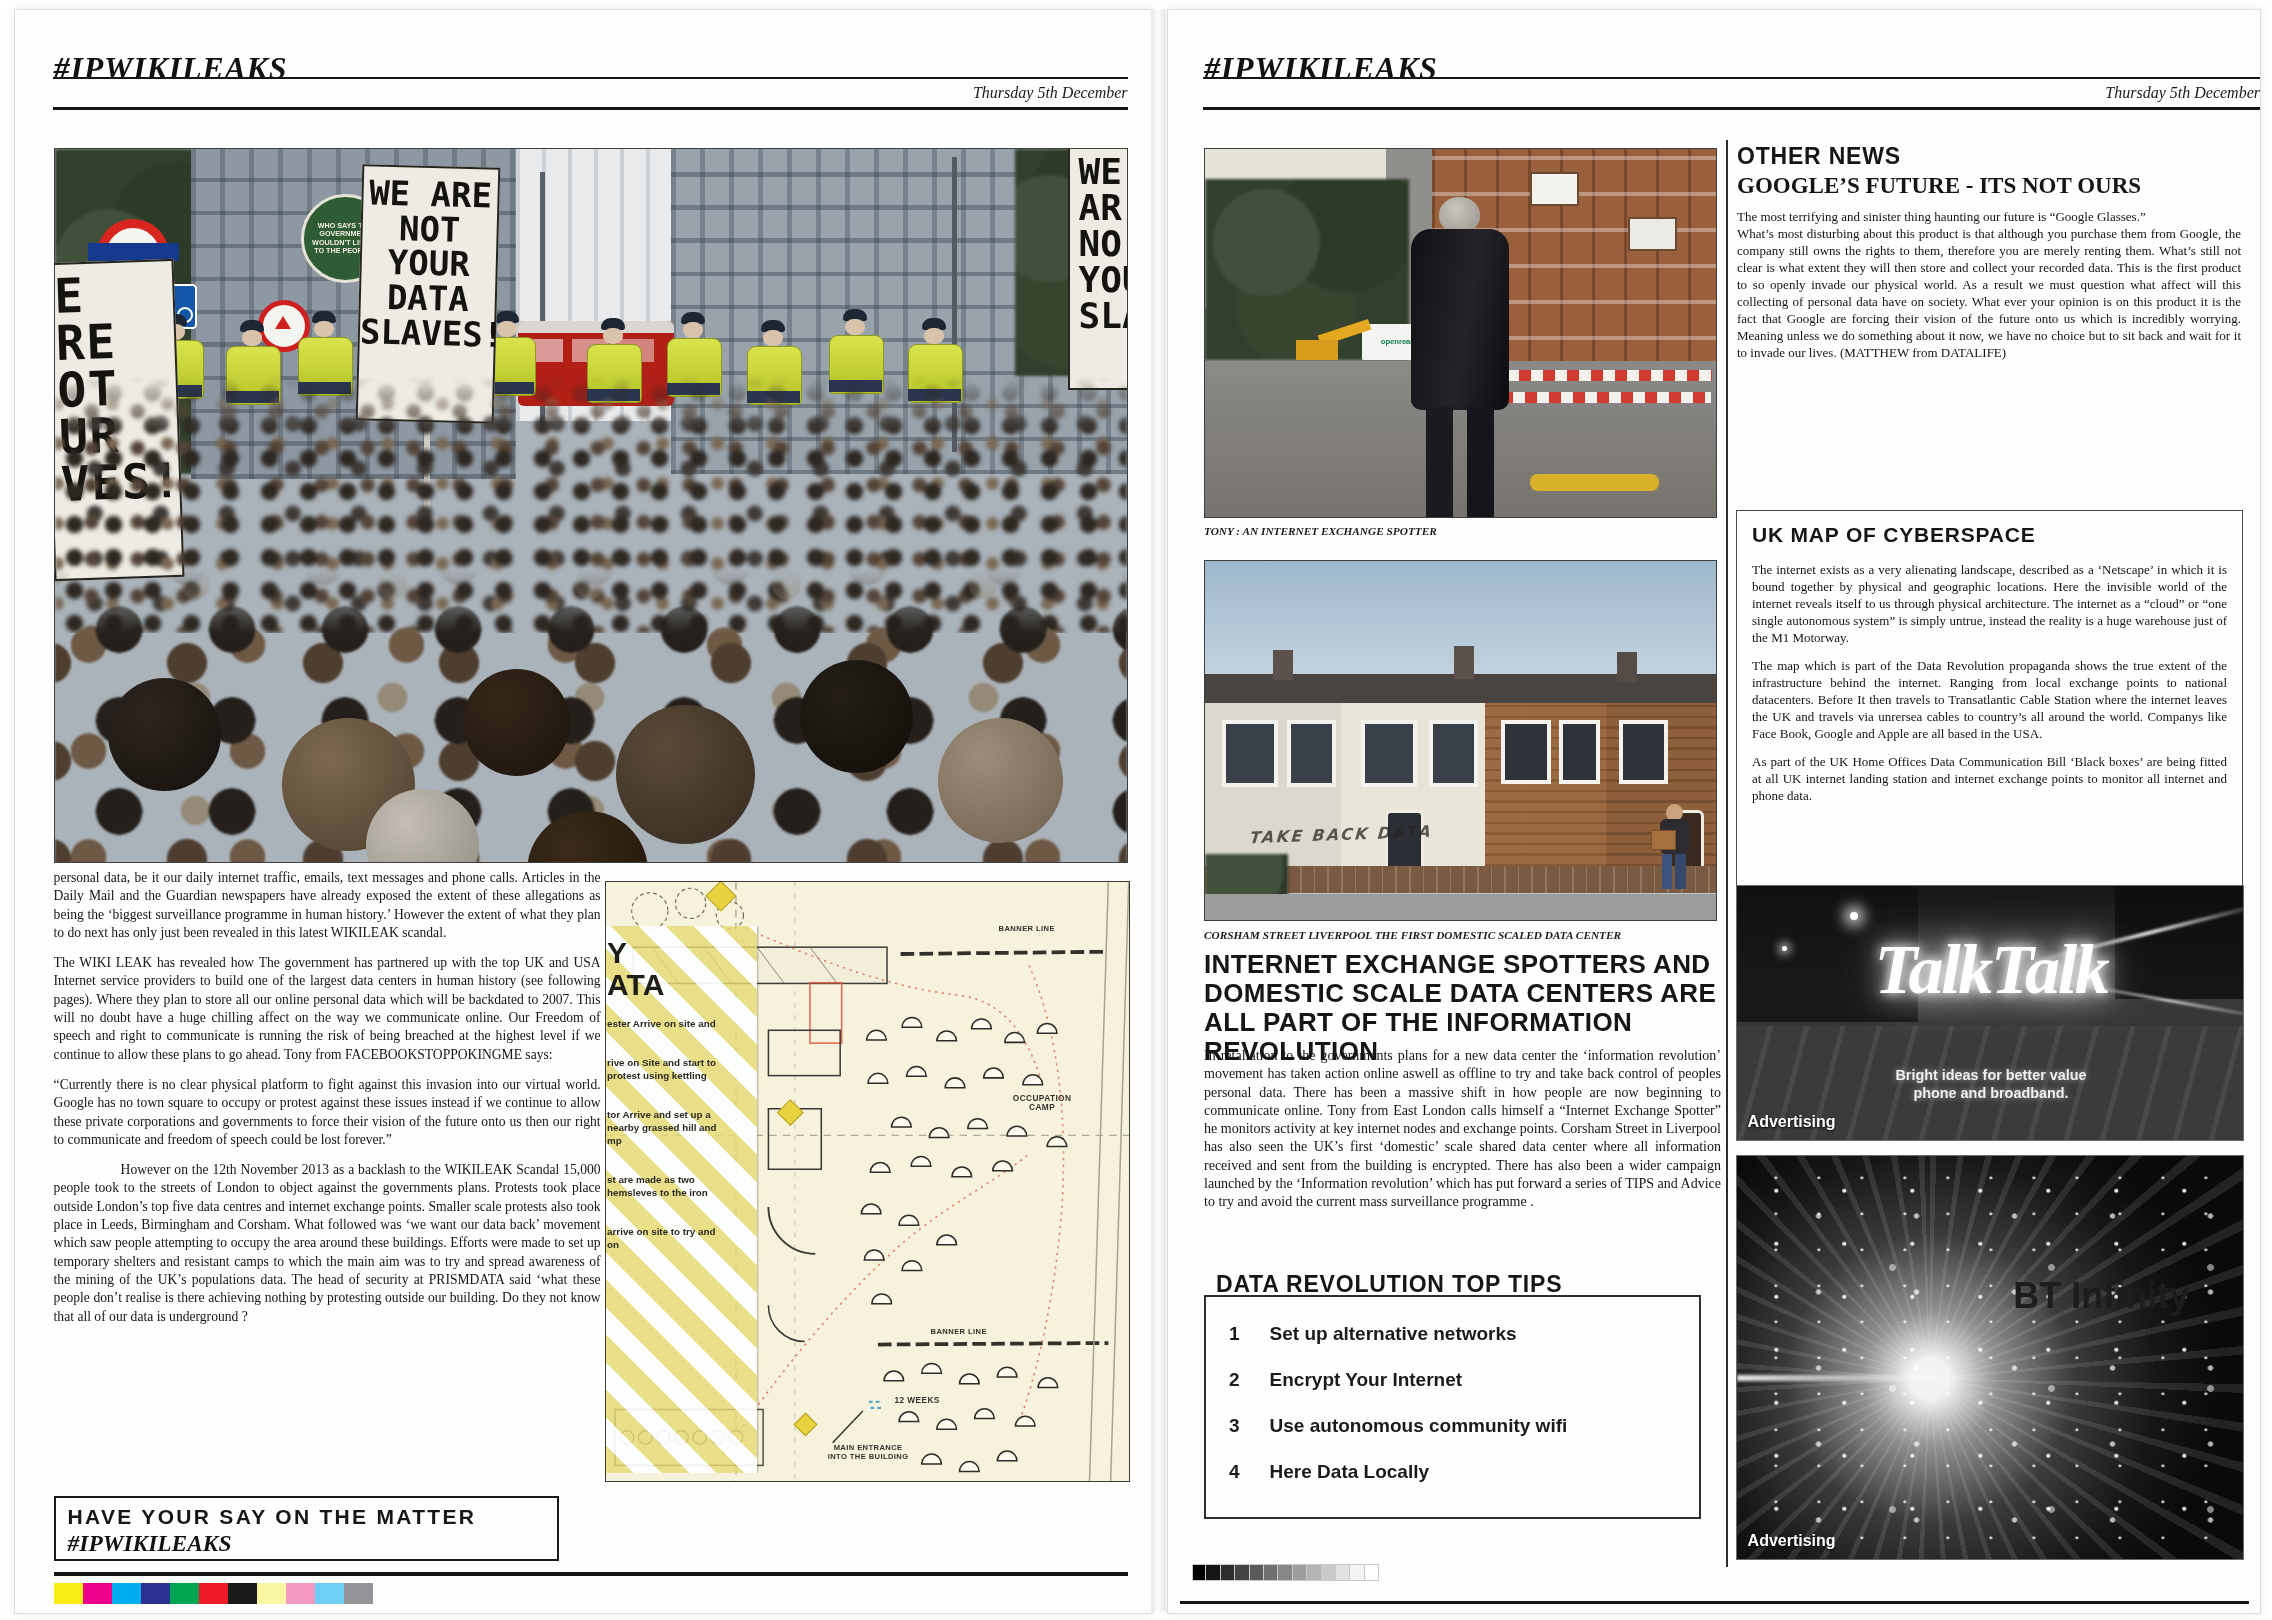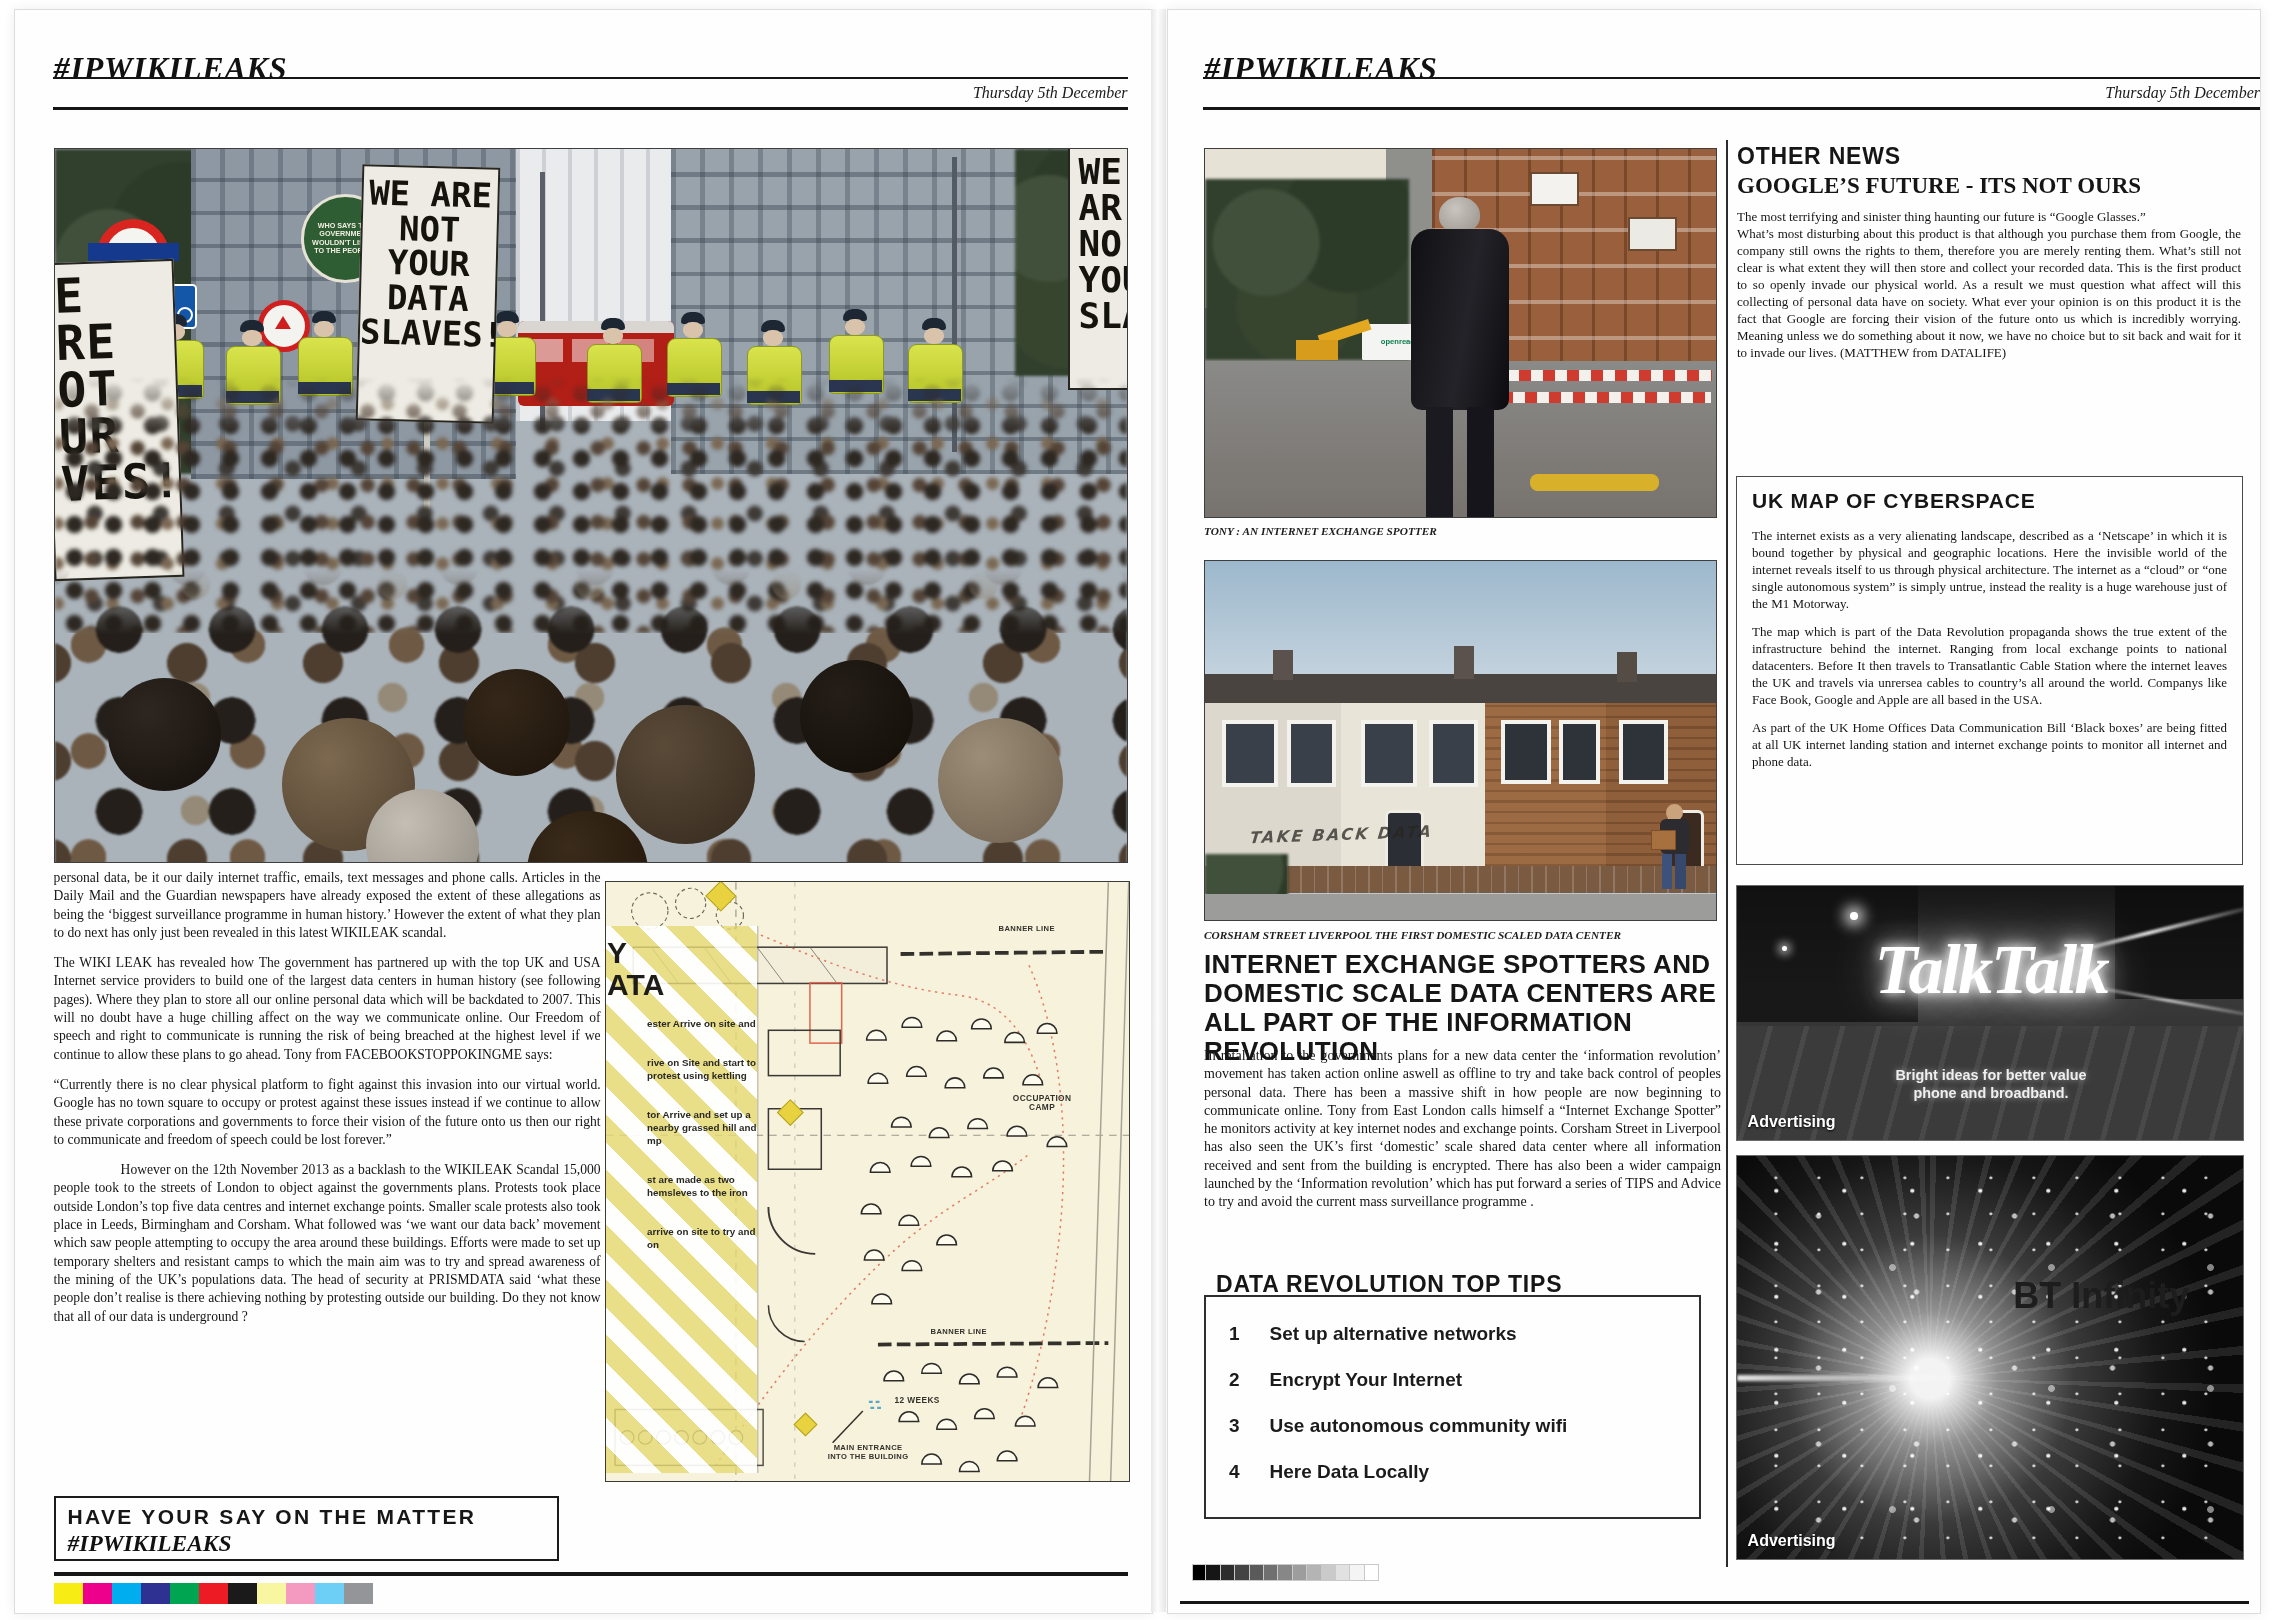--- a/index.html
+++ b/index.html
@@ -50,21 +50,21 @@
       radial-gradient(circle,#958a77 0 14.4px,rgba(0,0,0,0) 15px);
     background-size:113px 91px,136px 98px,159px 106px,197px 113px;
     background-position:7.6px 15px,64px 45px,113px 23px,42px 72px;}
   .head{position:absolute;border-radius:50%;z-index:8;}
   
   .mapbox{box-sizing:border-box;border:1.5px solid #3c3a34;background:#f6f2dc;overflow:hidden;}
   .stripePanel{position:absolute;left:0;top:44px;width:151px;height:547px;z-index:3;overflow:hidden;
     background:repeating-linear-gradient(45deg,rgba(231,218,116,.8) 0 19.7px,rgba(255,255,255,.92) 19.7px 39px);
     box-shadow:1.5px 0 0 rgba(60,58,52,.25);}
   .panelTitle{font:800 30px/32px "Liberation Sans",sans-serif;color:#1d1c18;padding:10.6px 0 0 1.5px;}
-  .panelLine{font:700 9.8px/13px "Liberation Sans",sans-serif;color:#2a2923;margin:0 0 26px 1.5px;padding-left:40px;}
+  .panelLine{font:700 9.8px/13px "Liberation Sans",sans-serif;color:#2a2923;margin:0 0 26px 1.5px;}
   .mapLabel{position:absolute;font:700 7.6px/9px "Liberation Sans",sans-serif;color:#33312b;letter-spacing:0.4px;z-index:2;}
   .diamond{position:absolute;background:#e8d23f;border:1.5px solid #b3a024;transform:rotate(45deg);z-index:2;}
   
   .sansHead{font-family:"Liberation Sans",sans-serif;font-weight:700;color:#161616;}
   .tipsBox{box-sizing:border-box;border:2.3px solid #2e2e2e;}
   .tipRow{display:flex;align-items:baseline;gap:30px;margin:0 0 25px 23px;
           font:700 19px/21px "Liberation Sans",sans-serif;color:#1b1b1b;}
   .ukBox{box-sizing:border-box;border:1.5px solid #4a4a4a;padding:12px 15px;}
   .ukBox p{margin:0 0 11.3px 0;font:13px/17px "Liberation Serif",serif;text-align:justify;}
   .ad{box-sizing:border-box;border:0.8px solid #6b6b6b;overflow:hidden;position:absolute;}
@@ -429,21 +429,21 @@
     </div>
   </div>
   <div class="abs graybar" style="left:24px;top:1554px;font-size:0;"><span class="sw" style="background: rgb(0, 0, 0);"></span><span class="sw" style="background: rgb(22, 22, 22);"></span><span class="sw" style="background: rgb(45, 45, 45);"></span><span class="sw" style="background: rgb(67, 67, 67);"></span><span class="sw" style="background: rgb(90, 90, 90);"></span><span class="sw" style="background: rgb(112, 112, 112);"></span><span class="sw" style="background: rgb(135, 135, 135);"></span><span class="sw" style="background: rgb(157, 157, 157);"></span><span class="sw" style="background: rgb(180, 180, 180);"></span><span class="sw" style="background: rgb(202, 202, 202);"></span><span class="sw" style="background: rgb(225, 225, 225);"></span><span class="sw" style="background: rgb(244, 244, 244);"></span><span class="sw" style="background: rgb(255, 255, 255);"></span></div>
   <div class="abs rule" style="left:12px;top:1591px;width:1069px;height:3px;"></div>
 
   <h3 class="abs sansHead" style="left:569px;top:133px;font-size:23px;margin:0;letter-spacing:0.8px;">OTHER NEWS</h3>
   <h4 class="abs" style="left:569px;top:163px;margin:0;font:600 23px/26px 'Liberation Serif',serif;color:#151515;">GOOGLE’S FUTURE - ITS NOT OURS</h4>
   <div class="abs pre" style="left:569px;top:198px;width:504px;font:13px/17px 'Liberation Serif',serif;text-align:justify;">The most terrifying and sinister thing haunting our future is “Google Glasses.”
 What’s most disturbing about this product is that although you purchase them from Google, the company still owns the rights to them, therefore you are merely renting them. What’s still not clear is what extent they will then store and collect  your recorded data. This is the first product to so openly invade our physical world. As a result we must question what affect will this collecting of personal data have on society. What ever your opinion is on this product it is the fact that Google are forcing their vision of the future onto us which is incredibly worrying. Meaning unless we do something about it now, we have no choice but to sit back and wait for it to invade our lives. (MATTHEW from DATALIFE)</div>
 
-  <div class="abs ukBox" style="left:568px;top:466px;width:507px;height:389px;">
+  <div class="abs ukBox" style="left:568px;top:500px;width:507px;height:389px;">
     <div class="sansHead" style="font-size:21px;margin-bottom:13.6px;letter-spacing:0.8px;">UK MAP OF CYBERSPACE</div>
     <p>The internet exists as a very alienating landscape, described as a ‘Netscape’  in which it is bound together by physical and geographic locations. Here the invisible world of the internet reveals itself to us through physical architecture. The internet as a  “cloud”  or “one single autonomous system” is simply untrue, instead the reality is a huge warehouse just of the M1 Motorway.</p>
     <p>The map which is part of the Data Revolution propaganda shows the true extent of the infrastructure behind the internet. Ranging from  local exchange points to national datacenters. Before It then travels to Transatlantic Cable Station where the internet leaves the UK and travels via unrersea cables to country’s all around the world. Companys like Face Book, Google and Apple  are all based in the USA.</p>
     <p>As part of the  UK Home Offices Data Communication Bill ‘Black boxes’  are being fitted at all UK internet landing station and internet exchange points to monitor all internet and phone data.</p>
   </div>
 
   <figure class="ad" style="left:568px;top:875px;width:508px;height:256px;margin:0;background:linear-gradient(#161616,#3a3a3a 42%,#262626);">
     <div class="abs" style="left:0;top:0;width:181px;height:136px;background:#101010;opacity:.8;"></div>
     <div class="abs" style="left:378px;top:0;width:130px;height:113px;background:#0c0c0c;opacity:.8;"></div>
     <div class="abs" style="left:0;top:140px;width:508px;height:116px;background:#3b3b3b;

